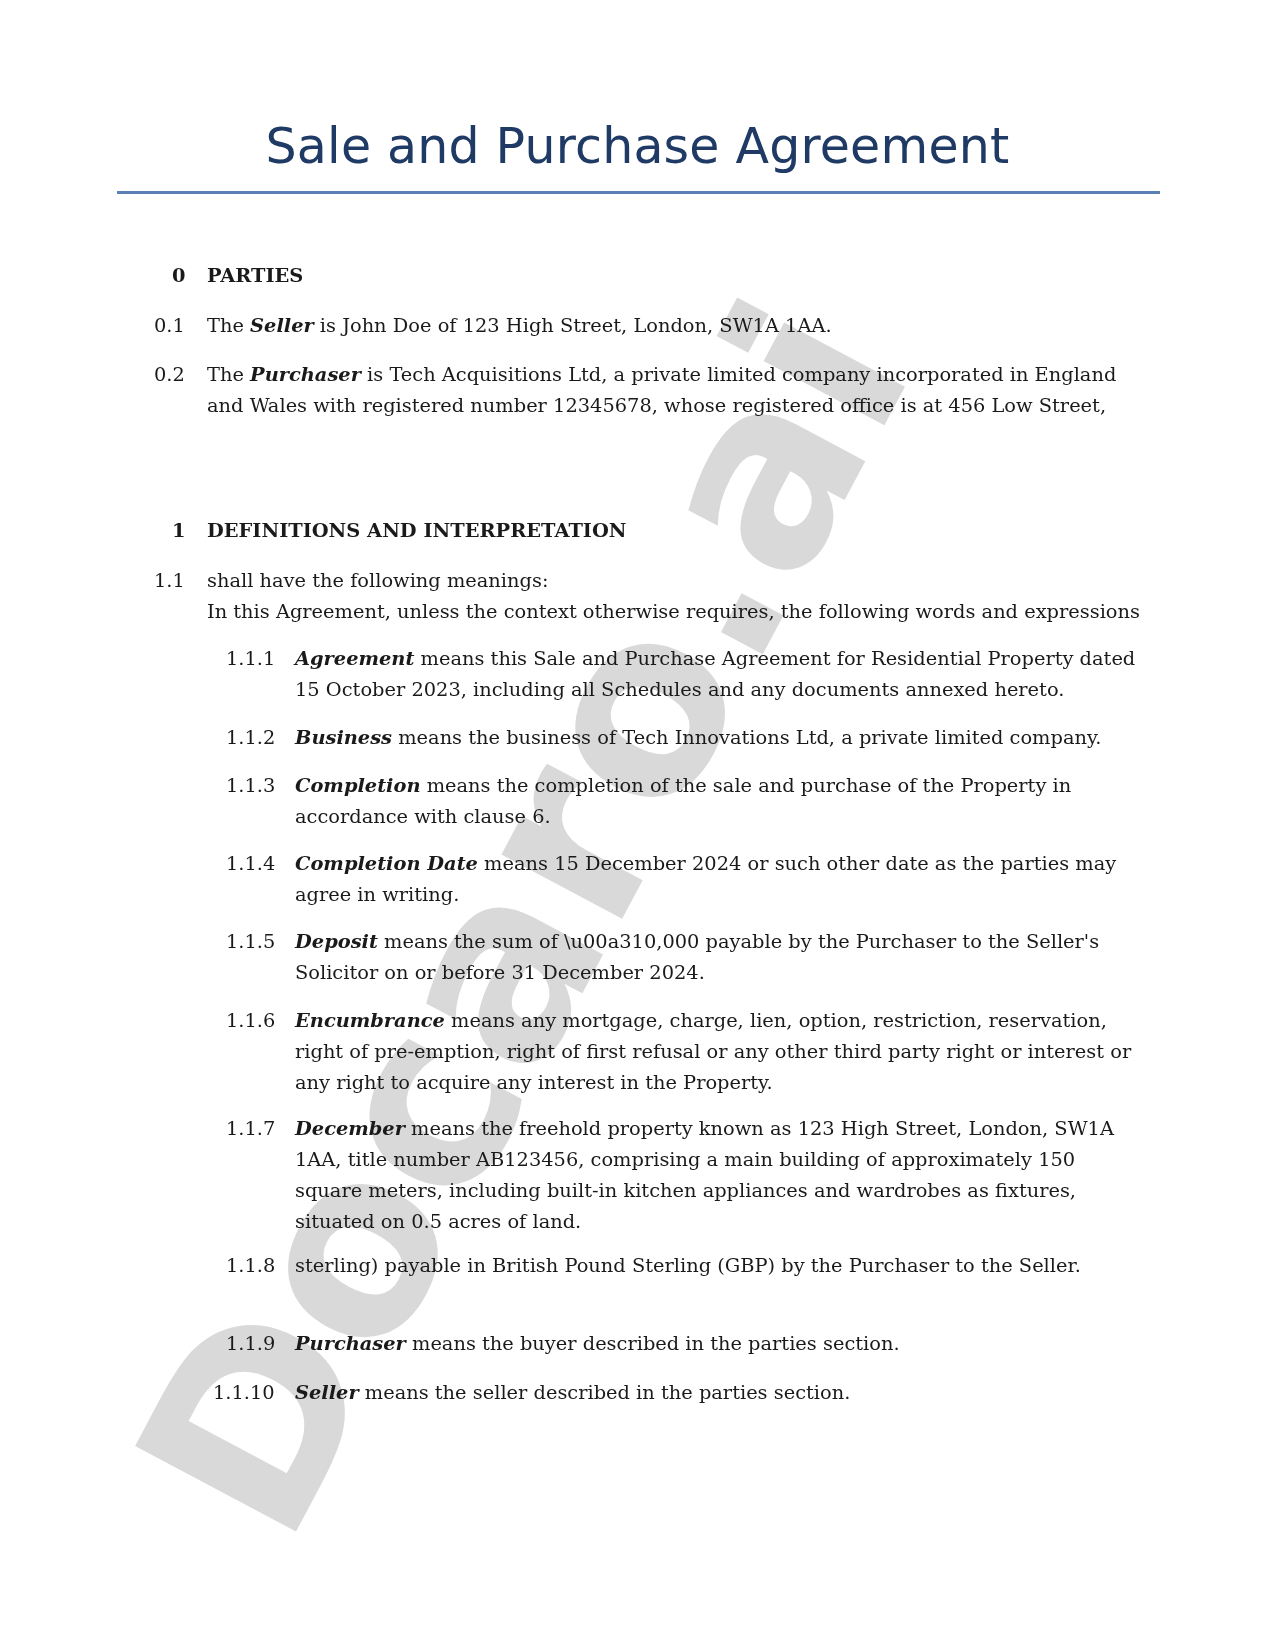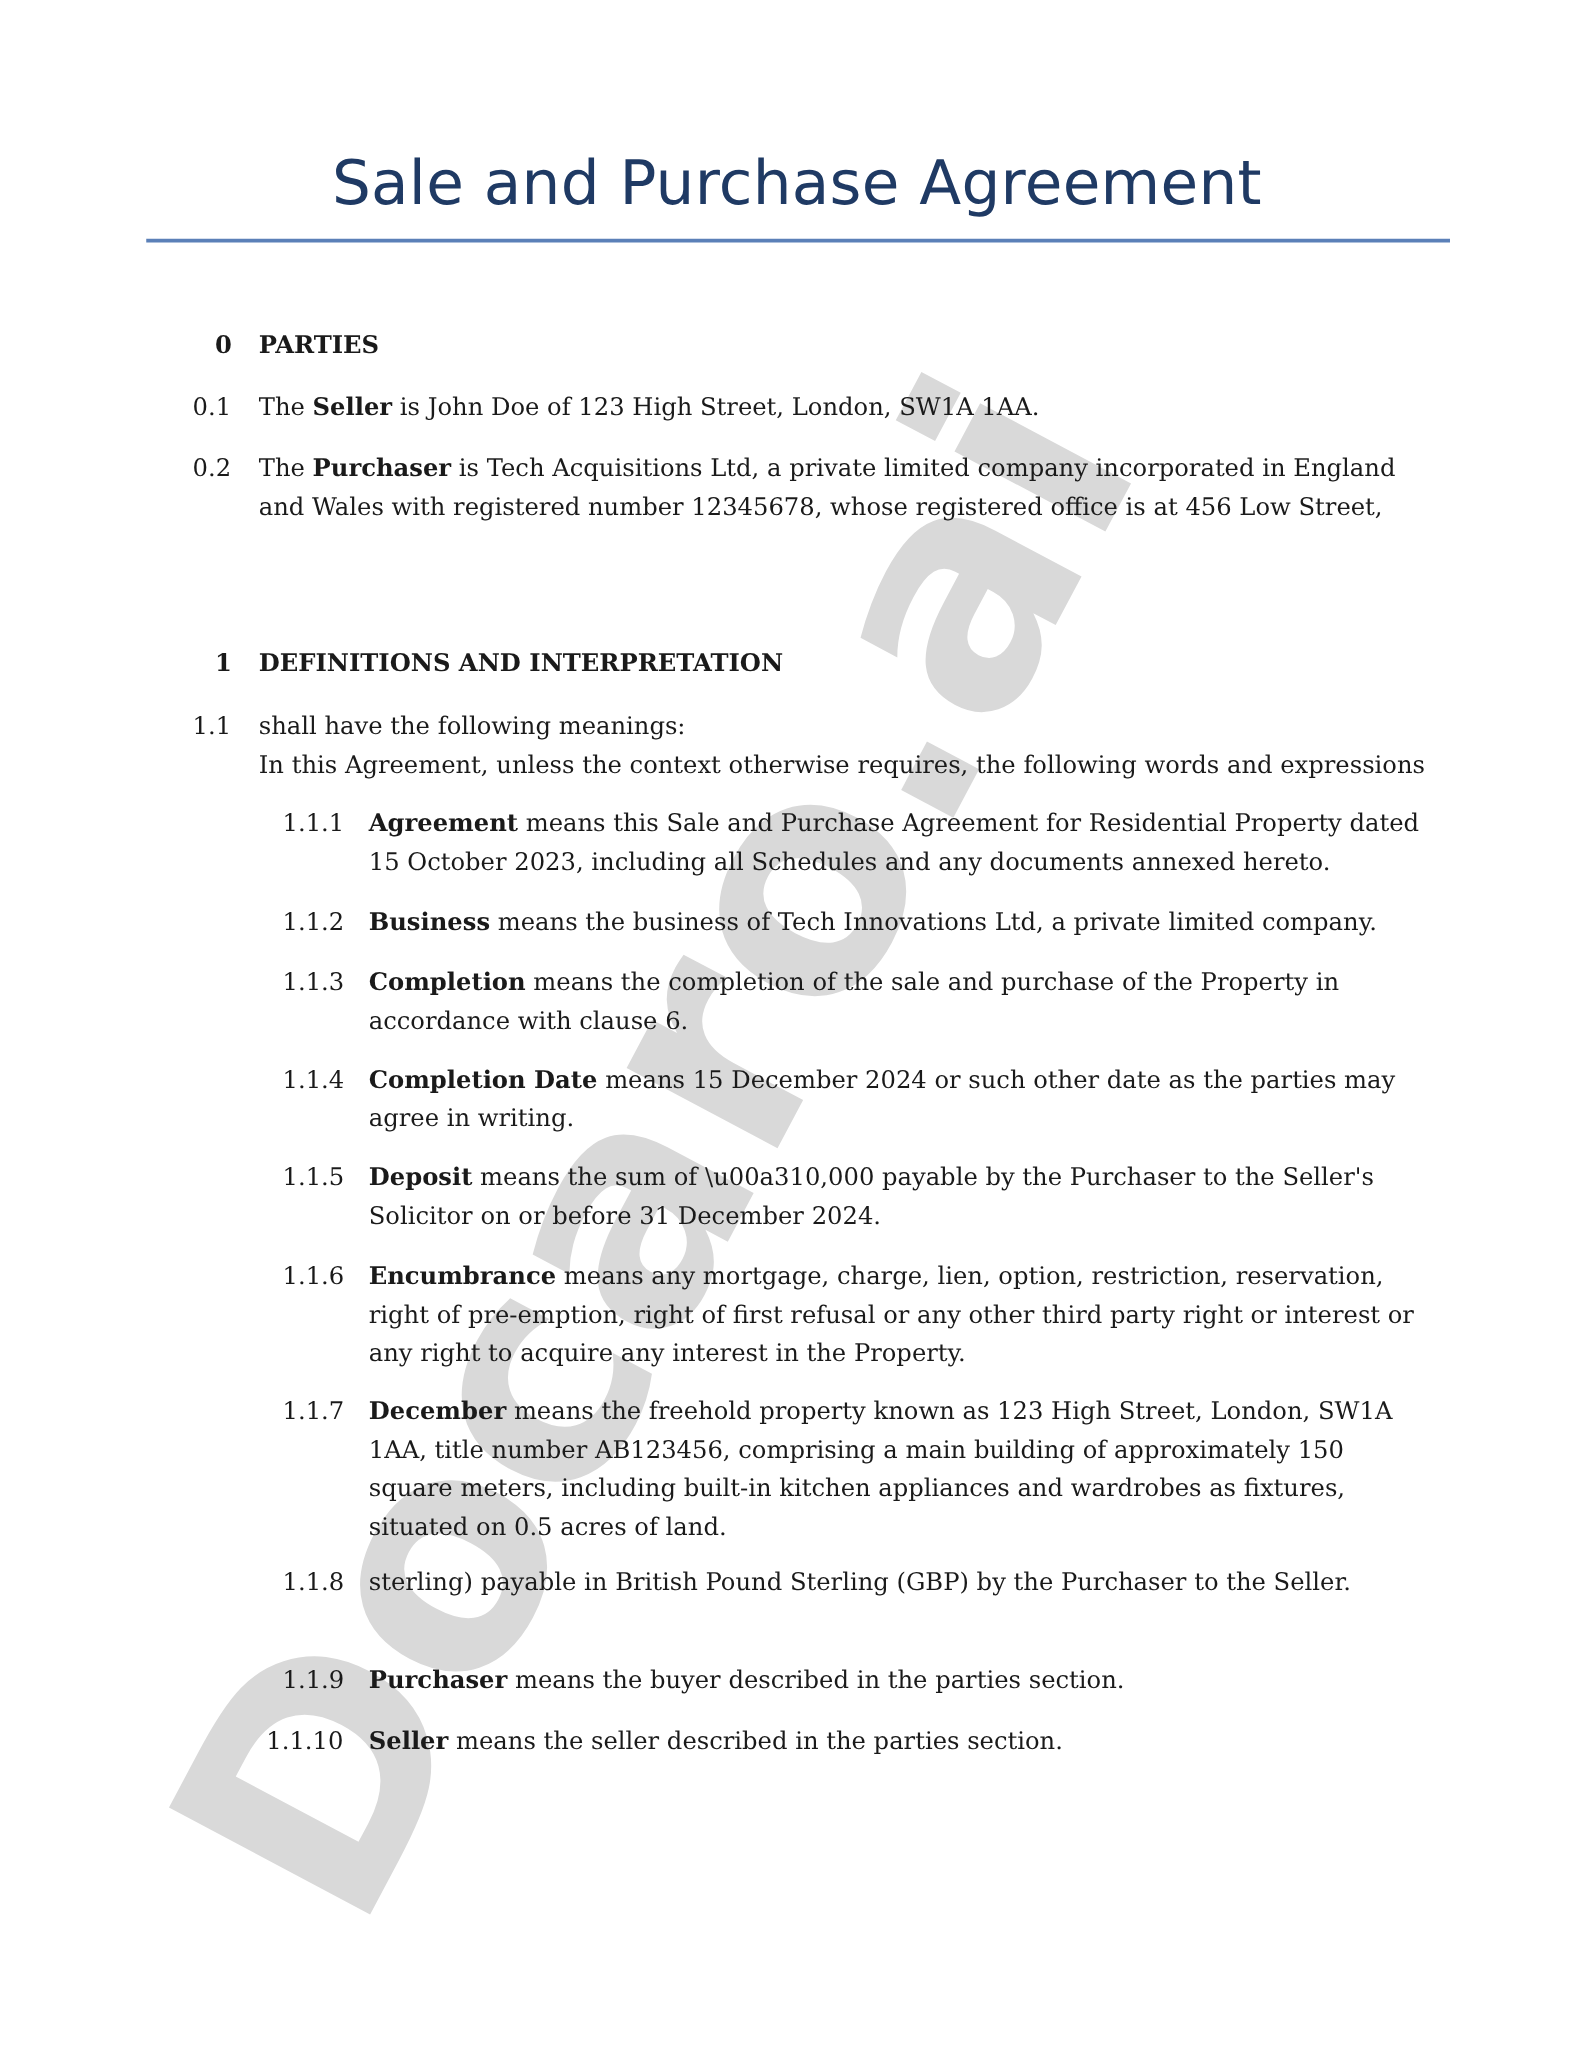--- a/index.html
+++ b/index.html
@@ -6,21 +6,21 @@
     body { width: 1275px; height: 1650px; position: relative; overflow: hidden; }
     .page { position: absolute; left: 0; top: 0; width: 1275px; height: 1650px; font-family: "DejaVu Serif", serif; color: #1a1a1a; }
     .title { position: absolute; left: 0; right: 0; top: 118px; text-align: center; font-family: "DejaVu Sans", sans-serif; font-size: 49px; color: #1f3a64; letter-spacing: 0.2px; }
     .title-rule { position: absolute; left: 117px; width: 1043px; top: 191px; height: 3px; background: #5b80b8; }
     .watermark { position: absolute; left: 0; top: 0; width: 1275px; height: 1650px; pointer-events: none; z-index: 0; }
     .content { position: absolute; left: 0; top: 0; width: 1275px; z-index: 1; font-size: 19.4px; line-height: 31px; }
     .row { position: absolute; }
     .num { position: absolute; }
     .txt { position: absolute; }
     .heading .num, .heading .txt { font-weight: bold; }
-    b { font-weight: bold; }
+    b { font-weight: bold; font-style: italic; }
   </style>
 </head>
 <body>
 
 <div class="page">
 
   <svg class="watermark" viewBox="0 0 1275 1650">
     <text x="0" y="0" transform="translate(600 960) rotate(-62)" text-anchor="middle" font-family="DejaVu Sans, sans-serif" font-weight="bold" font-size="250" fill="#d9d9d9">Docaro.ai</text>
   </svg>
 

